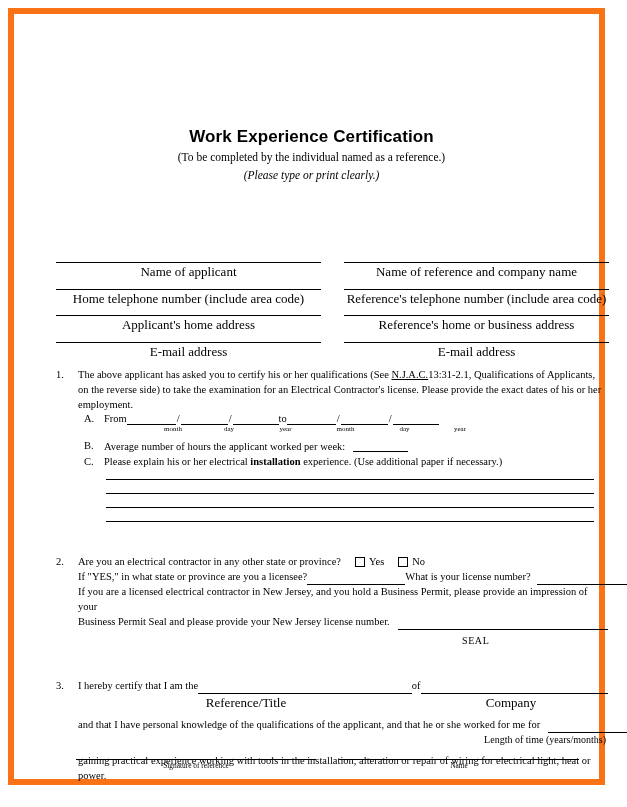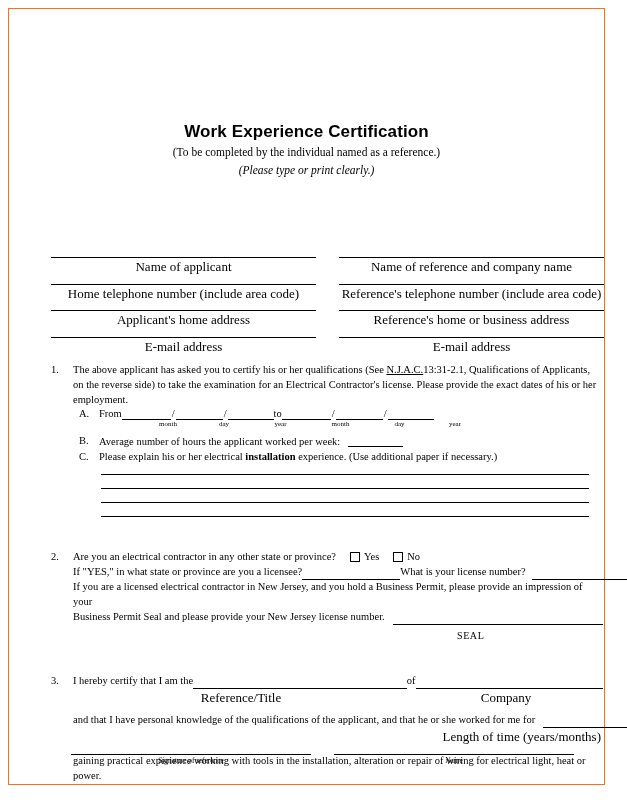--- a/index.html
+++ b/index.html
@@ -14,21 +14,21 @@
     color: #000000;
     overflow: hidden;
   }
 
   .page {
     position: absolute;
     left: 8px;
     top: 8px;
     width: 597px;
     height: 777px;
-    border: 1px solid #f97316;
+    border: 6px solid #f97316;
     background: #ffffff;
     box-sizing: border-box;
   }
 
   .sheet {
     position: absolute;
     left: 0;
     top: 0;
     width: 595px;
     height: 775px;
@@ -209,21 +209,21 @@
 
   .cert-line1 { display: flex; align-items: flex-end; white-space: nowrap; }
   .b-reftitle { width: 228px; }
   .b-company  { width: 200px; }
   .cert-caps1 { display: flex; font-size: 13px; }
   .cap-reftitle { width: 338px; text-align: center; }
   .cap-company  { width: 195px; text-align: center; }
 
   .cert-line2 { margin-top: 6px; white-space: nowrap; }
   .b-length { width: 140px; }
-  .cert-caps2 { font-size: 13px; text-align: right; padding-right: 2px; }
+  .cert-caps2 { font-size: 10px; text-align: right; padding-right: 2px; }
 
   .cert-line3 { margin-top: 7px; }
 
   
   .sig-row {
     position: absolute;
     left: 0;
     top: 745px;
     width: 595px;
     display: flex;

